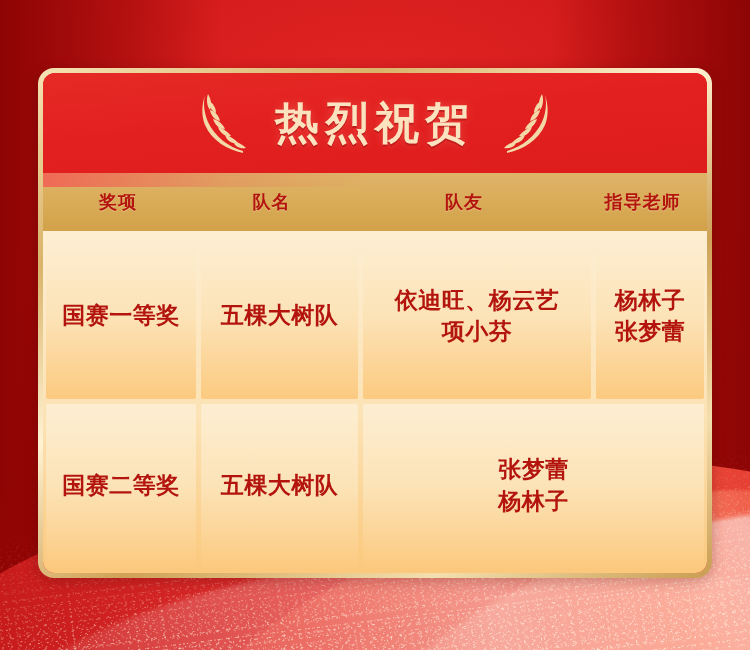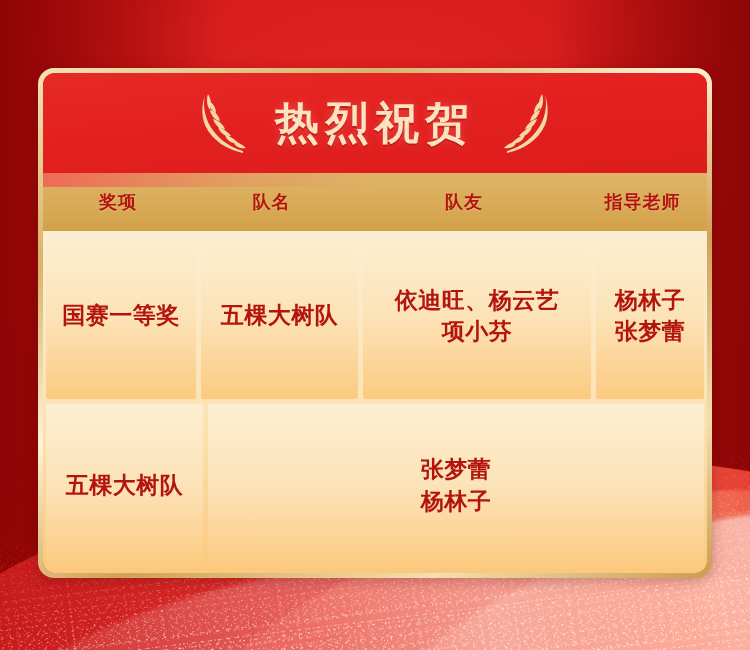--- a/index.html
+++ b/index.html
@@ -269,20 +269,21 @@
             <span class="ln">依迪旺、杨云艺</span>
             <span class="ln">项小芬</span>
           </div>
           <div class="tcell c3">
             <span class="ln">杨林子</span>
             <span class="ln">张梦蕾</span>
           </div>
         </div>
 
         <div class="trow">
+          <div class="tcell c0">国赛二等奖</div>
           <div class="tcell c1">五棵大树队</div>
           <div class="tcell c3">
             <span class="ln">张梦蕾</span>
             <span class="ln">杨林子</span>
           </div>
         </div>
 
       </div>
 
     </div>

